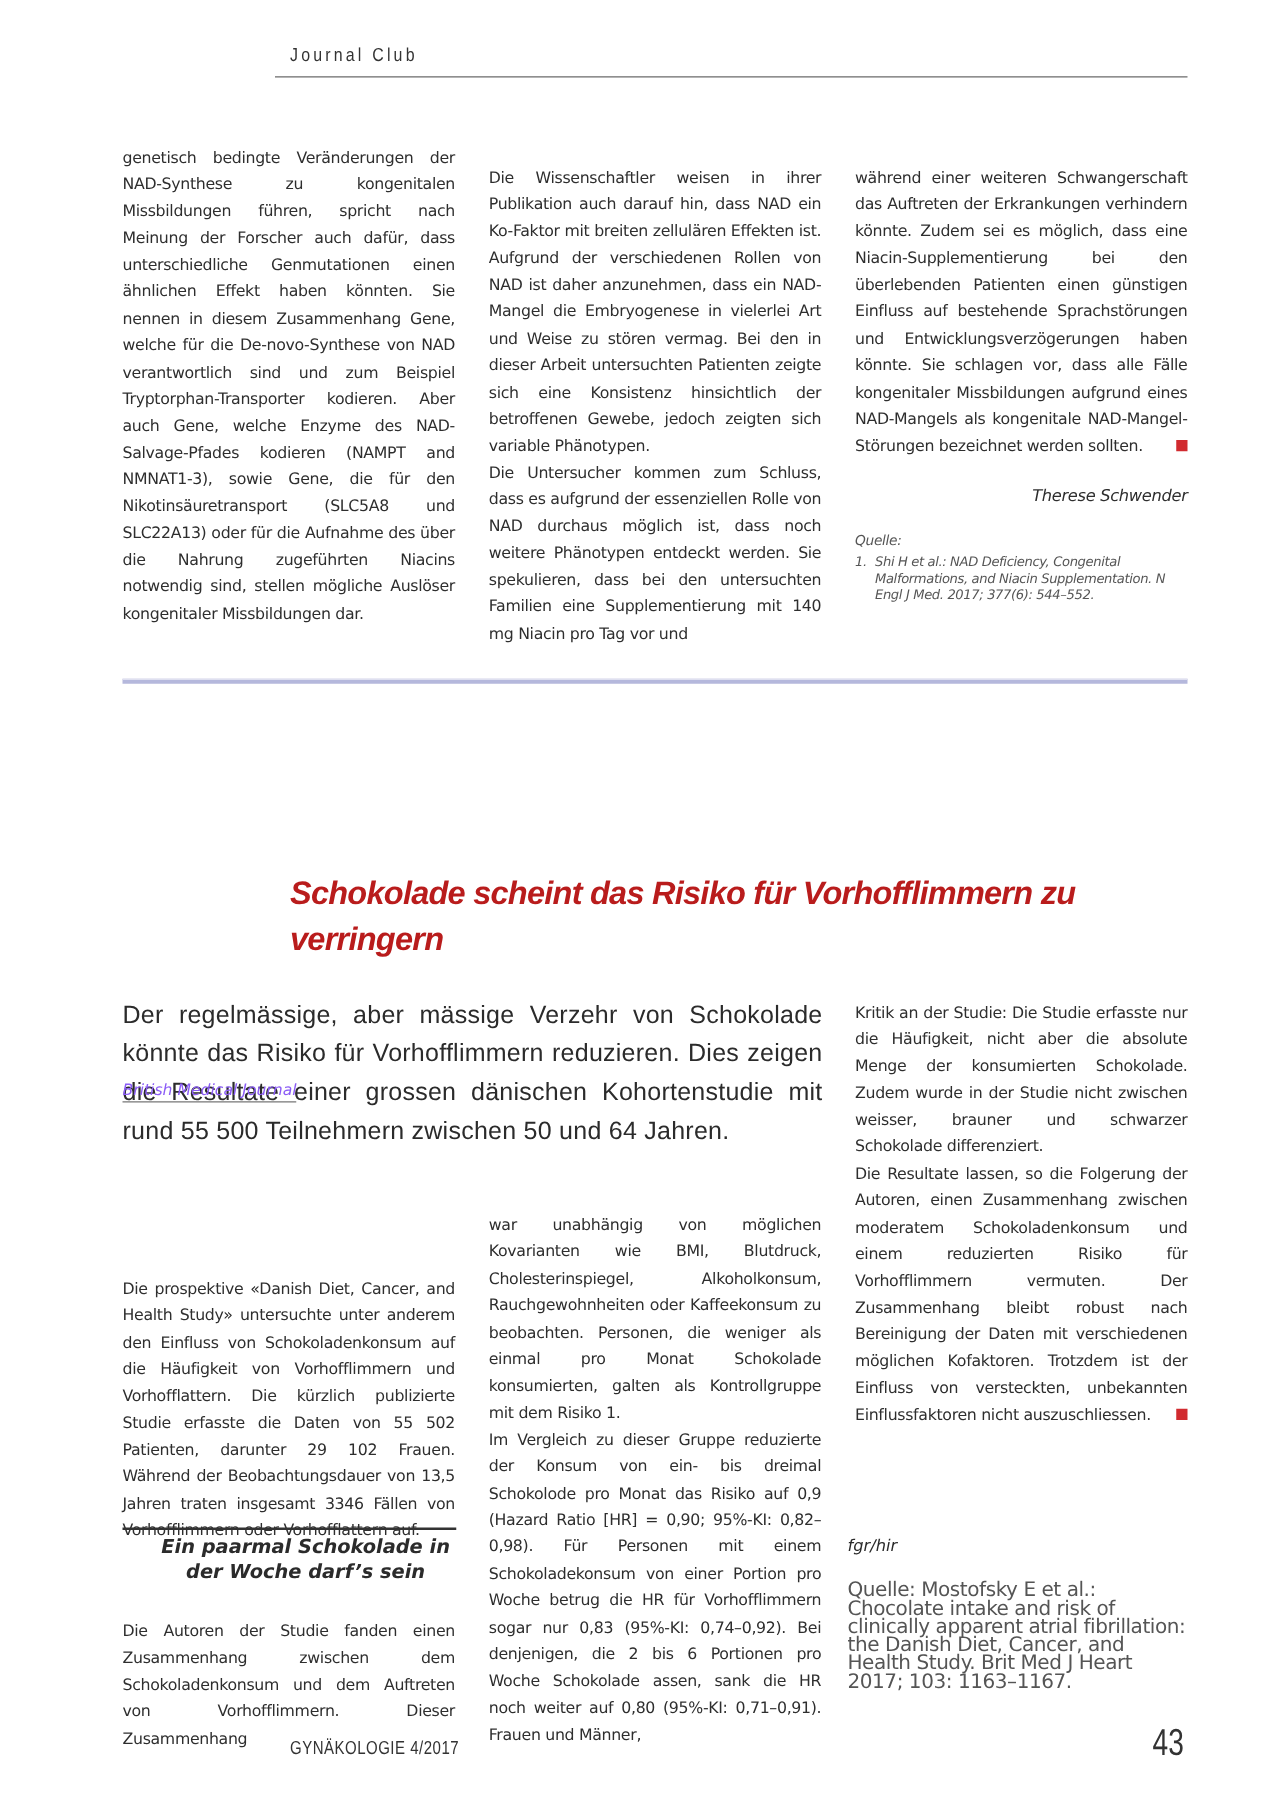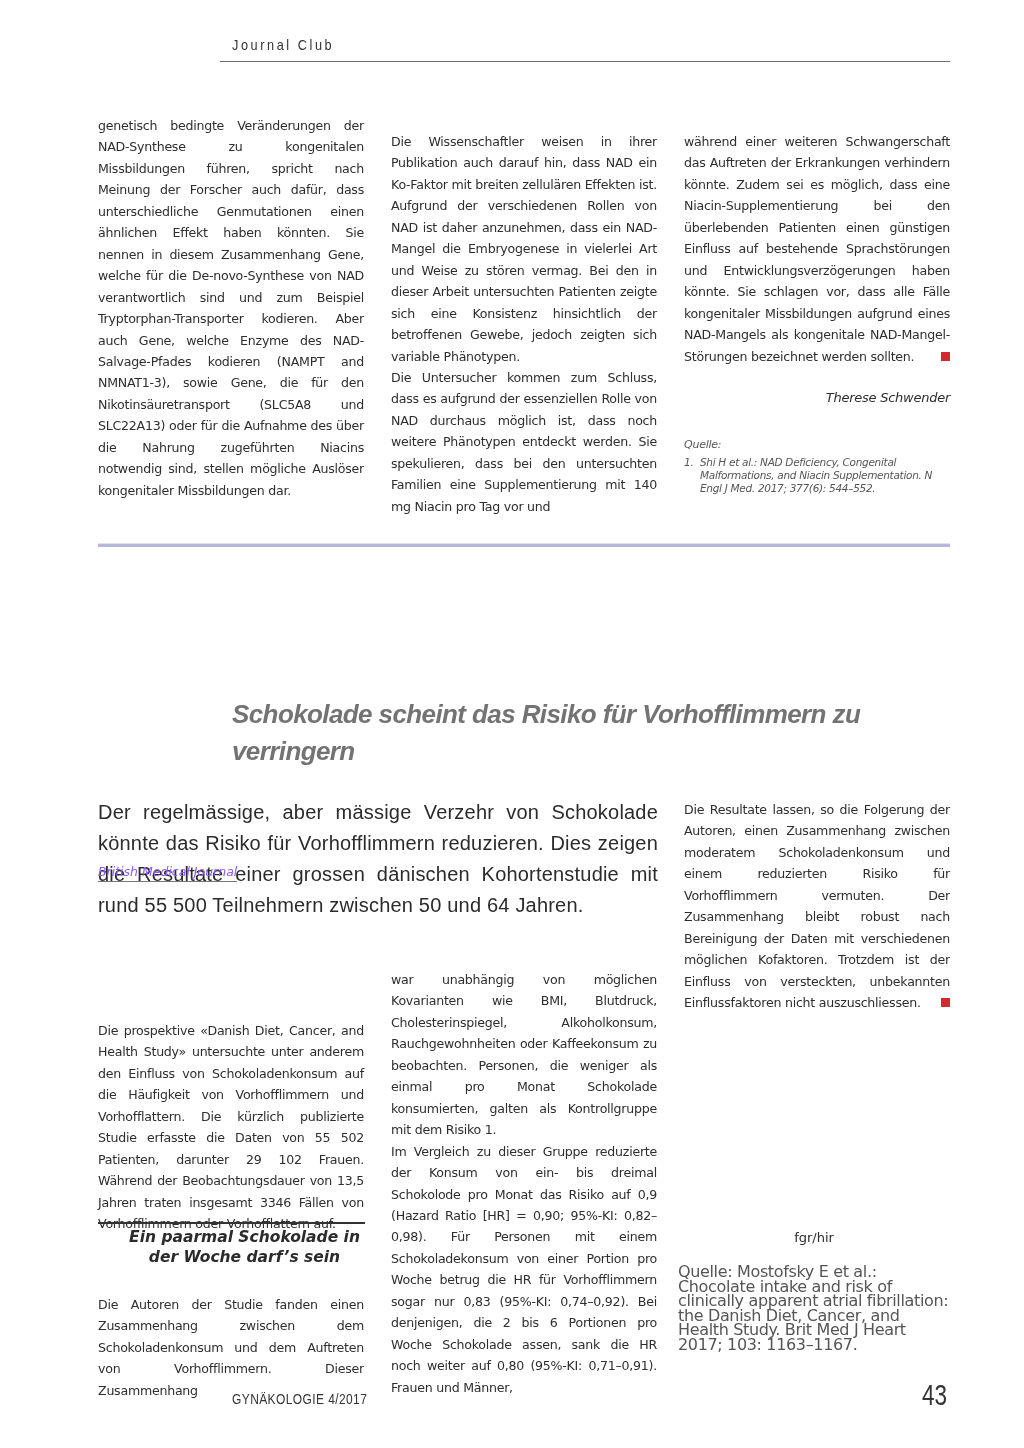--- a/index.html
+++ b/index.html
@@ -21,38 +21,38 @@
   .col p { margin: 0; }
   .end-mark { display: inline-block; width: 9px; height: 9px; background: #d12a2f; float: right; margin-top: 6px; }
   .author { text-align: right; font-style: italic; font-size: 13px; }
   .src-label { font-style: italic; font-size: 11px; color: #555; line-height: 14px; }
   .src-item { font-style: italic; font-size: 10.5px; line-height: 13px; color: #555; display: flex; text-align: left; letter-spacing: -0.3px; }
   .src-num { width: 16px; flex: none; }
   .sep-rule { left: 98px; top: 543px; width: 852px; height: 3px; background: #b5b8dc; border-top: 1px solid #dfe0f0; }
   .title {
     left: 232px; top: 696px; width: 700px;
     font-family: "Liberation Sans", sans-serif; font-weight: bold; font-style: italic;
-    font-size: 26px; line-height: 37px; color: #737373; letter-spacing: -0.6px;
+    font-size: 26px; line-height: 37px; color: #b91c1c; letter-spacing: -0.6px;
   }
   .lead {
     left: 98px; top: 797px; width: 560px;
     font-family: "Liberation Sans", sans-serif; font-size: 20px; line-height: 31px;
     color: #2b2b2b; text-align: justify; letter-spacing: 0.2px;
   }
   .journal-src {
     left: 98px; top: 864px; font-style: italic; font-size: 12.5px; color: #8b5cf6;
     border-bottom: 1px solid #777; padding-bottom: 2px;
   }
   .subhead-rule { left: 98px; top: 1222px; width: 267px; height: 2px; background: #333; }
   .subhead {
     left: 122px; top: 1227px; width: 245px;
     font-family: "DejaVu Sans", sans-serif; font-weight: bold; font-style: italic;
     font-size: 15.5px; line-height: 20px; color: #2b2b2b; text-align: center;
   }
-  .signature { left: 678px; top: 1230px; width: 272px; text-align: center; font-size: 13px; }
+  .signature { left: 678px; top: 1230px; width: 272px; text-align: left; font-style: italic; font-size: 13px; }
   .source2 {
     left: 678px; top: 1265px; width: 276px; font-size: 16px;
     line-height: 14.5px; color: #555; letter-spacing: -0.35px;
   }
   .footer-journal {
     left: 232px; top: 1390px; font-family: "Liberation Sans", sans-serif; font-size: 15px;
     color: #333; transform: scaleX(0.8); transform-origin: left; letter-spacing: 0.5px;
   }
   .page-num {
     left: 922px; top: 1378px; font-family: "Liberation Sans", sans-serif; font-size: 30px;
@@ -68,21 +68,21 @@
 <div class="col" style="left:98px; top:115px;">
   <p>genetisch bedingte Veränderungen der NAD-Synthese zu kongenitalen Missbildungen führen, spricht nach Meinung der Forscher auch dafür, dass unterschiedliche Genmutationen einen ähnlichen Effekt haben könnten. Sie nennen in diesem Zusammenhang Gene, welche für die De-novo-Synthese von NAD verantwortlich sind und zum Beispiel Tryptorphan-Transporter kodieren. Aber auch Gene, welche Enzyme des NAD-Salvage-Pfades kodieren (NAMPT and NMNAT1-3), sowie Gene, die für den Nikotinsäuretransport (SLC5A8 und SLC22A13) oder für die Aufnahme des über die Nahrung zugeführten Niacins notwendig sind, stellen mögliche Auslöser kongenitaler Missbildungen dar.</p>
 </div>
 <div class="col" style="left:391px; top:131px;">
   <p>Die Wissenschaftler weisen in ihrer Publikation auch darauf hin, dass NAD ein Ko-Faktor mit breiten zellulären Effekten ist. Aufgrund der verschiedenen Rollen von NAD ist daher anzunehmen, dass ein NAD-Mangel die Embryogenese in vielerlei Art und Weise zu stören vermag. Bei den in dieser Arbeit untersuchten Patienten zeigte sich eine Konsistenz hinsichtlich der betroffenen Gewebe, jedoch zeigten sich variable Phänotypen.</p>
   <p>Die Untersucher kommen zum Schluss, dass es aufgrund der essenziellen Rolle von NAD durchaus möglich ist, dass noch weitere Phänotypen entdeckt werden. Sie spekulieren, dass bei den untersuchten Familien eine Supplementierung mit 140 mg Niacin pro Tag vor und</p>
 </div>
 <div class="col" style="left:684px; top:131px;">
   <p><span>während einer weiteren Schwangerschaft das Auftreten der Erkrankungen verhindern könnte. Zudem sei es möglich, dass eine Niacin-Supplementierung bei den überlebenden Patienten einen günstigen Einfluss auf bestehende Sprachstörungen und Entwicklungsverzögerungen haben könnte. Sie schlagen vor, dass alle Fälle kongenitaler Missbildungen aufgrund eines NAD-Mangels als kongenitale NAD-Mangel-Störungen bezeichnet werden sollten.</span><span class="end-mark"></span></p>
   <p class="author" style="margin-top:20px;">Therese Schwender</p>
-  <p class="src-label" style="margin-top:30px;">Quelle:</p>
+  <p class="src-label" style="margin-top:18px;">Quelle:</p>
   <div class="src-item" style="margin-top:4px;">
     <span class="src-num">1.</span>
     <span>Shi H et al.: NAD Deficiency, Congenital Malformations, and Niacin Supplementation. N Engl J Med. 2017; 377(6): 544–552.</span>
   </div>
 </div>
 
 <div class="abs sep-rule"></div>
 
 <div class="abs title">Schokolade scheint das Risiko für Vorhofflimmern zu verringern</div>
 <div class="abs lead">Der regelmässige, aber mässige Verzehr von Schokolade könnte das Risiko für Vorhofflimmern reduzieren. Dies zeigen die Resultate einer grossen dänischen Kohortenstudie mit rund 55 500 Teilnehmern zwischen 50 und 64 Jahren.</div>
@@ -96,19 +96,20 @@
 <div class="col" style="left:98px; top:1294px;">
   <p>Die Autoren der Studie fanden einen Zusammenhang zwischen dem Schokoladenkonsum und dem Auftreten von Vorhofflimmern. Dieser Zusammenhang</p>
 </div>
 
 <div class="col" style="left:391px; top:969px;">
   <p>war unabhängig von möglichen Kovarianten wie BMI, Blutdruck, Cholesterinspiegel, Alkoholkonsum, Rauchgewohnheiten oder Kaffeekonsum zu beobachten. Personen, die weniger als einmal pro Monat Schokolade konsumierten, galten als Kontrollgruppe mit dem Risiko 1.</p>
   <p>Im Vergleich zu dieser Gruppe reduzierte der Konsum von ein- bis dreimal Schokolode pro Monat das Risiko auf 0,9 (Hazard Ratio [HR] = 0,90; 95%-KI: 0,82–0,98). Für Personen mit einem Schokoladekonsum von einer Portion pro Woche betrug die HR für Vorhofflimmern sogar nur 0,83 (95%-KI: 0,74–0,92). Bei denjenigen, die 2 bis 6 Portionen pro Woche Schokolade assen, sank die HR noch weiter auf 0,80 (95%-KI: 0,71–0,91). Frauen und Männer,</p>
 </div>
 
 <div class="col" style="left:684px; top:799px;">
+  <p>Kritik an der Studie: Die Studie erfasste nur die Häufigkeit, nicht aber die absolute Menge der konsumierten Schokolade. Zudem wurde in der Studie nicht zwischen weisser, brauner und schwarzer Schokolade differenziert.</p>
   <p><span>Die Resultate lassen, so die Folgerung der Autoren, einen Zusammenhang zwischen moderatem Schokoladenkonsum und einem reduzierten Risiko für Vorhofflimmern vermuten. Der Zusammenhang bleibt robust nach Bereinigung der Daten mit verschiedenen möglichen Kofaktoren. Trotzdem ist der Einfluss von versteckten, unbekannten Einflussfaktoren nicht auszuschliessen.</span><span class="end-mark"></span></p>
 </div>
 <div class="abs signature">fgr/hir</div>
 <div class="abs source2">Quelle: Mostofsky E et al.: Chocolate intake and risk of clinically apparent atrial fibrillation: the Danish Diet, Cancer, and Health Study. Brit Med J Heart 2017; 103: 1163–1167.</div>
 
 <div class="abs footer-journal">GYNÄKOLOGIE 4/2017</div>
 <div class="abs page-num">43</div>
 
 </body></html>

